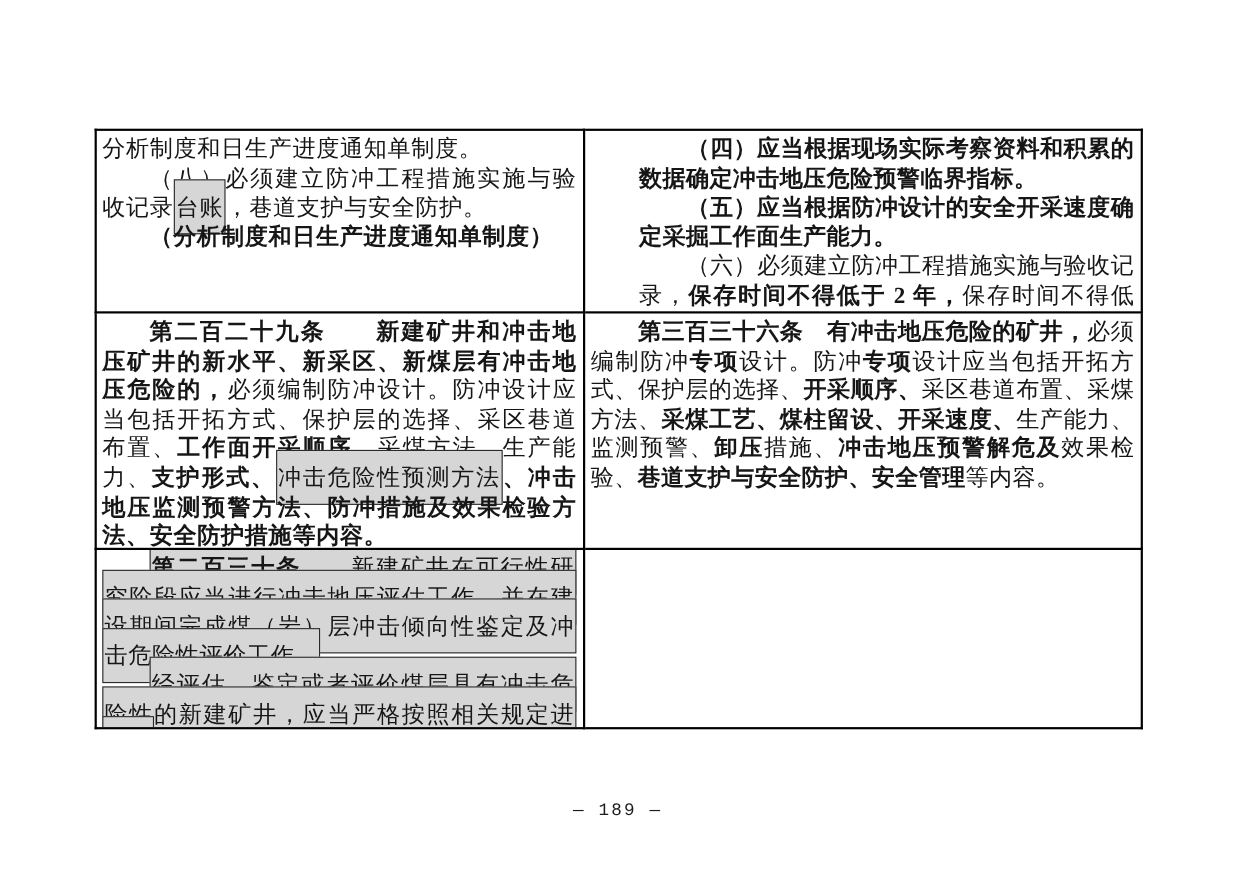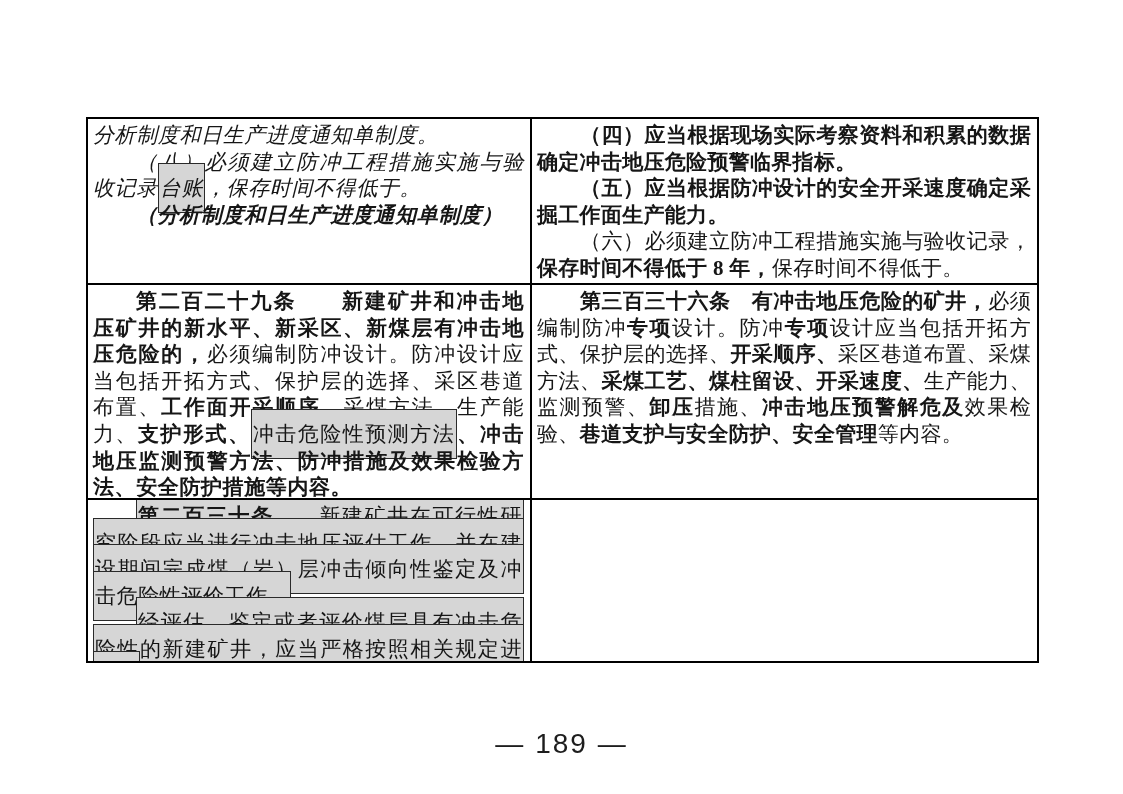--- a/index.html
+++ b/index.html
@@ -55,49 +55,49 @@
     padding: 12px 1px;
     -webkit-box-decoration-break: clone;
     box-decoration-break: clone;
   }
   .page-number {
     position: absolute;
     top: 728px;
     left: 0;
     width: 100%;
     text-align: center;
-    font-size: 28px;
+    font-size: 16px;
     letter-spacing: 2px;
     color: #1d1d1d;
-    font-family: Liberation Sans, sans-serif;
+    font-family: Liberation Mono, monospace;
   }
 </style>
 </head>
 <body>
 
 <div class="page">
   <table class="doc-table">
     <colgroup>
       <col style="width:444px">
       <col style="width:507px">
     </colgroup>
     <tbody id="table-body">
         <tr style="height: 164px;">
           <td class="left">
-            <div class="cell-inner" style="height: 161px; font-style: italic;">
+            <div class="cell-inner" style="height: 161px;">
               <p><span><span>分析制度和日生产进度通知单制度。</span></span></p>
-              <p class="indent"><span><span>（八）必须建立防冲工程措施实施与验收记录</span></span><span class="hl"><span>台账</span></span><span><span>，保存时间不得低于。</span></span></p>
+              <p class="indent"><span><span>（八）必须建立防冲工程措施实施与验收记录</span></span><span class="hl"><span>台账</span></span><span><span>，巷道支护与安全防护。</span></span></p>
               <p class="indent"><span><span class="b">（分析制度和日生产进度通知单制度）</span></span></p>
             </div>
           </td>
           <td class="right">
-            <div class="cell-inner" style="height: 161px;">
+            <div class="cell-inner" style="height: 161px; margin-left: 44px;">
               <p class="indent"><span><span class="b">（四）应当根据现场实际考察资料和积累的数据确定冲击地压危险预警临界指标。</span></span></p>
               <p class="indent"><span><span class="b">（五）应当根据防冲设计的安全开采速度确定采掘工作面生产能力。</span></span></p>
-              <p class="indent"><span><span>（六）必须建立防冲工程措施实施与验收记录，</span><span class="b">保存时间不得低于 8 年，</span><span>保存时间不得低于。</span></span></p>
+              <p class="indent"><span><span>（六）必须建立防冲工程措施实施与验收记录，</span><span class="b">保存时间不得低于 2 年，</span><span>保存时间不得低于。</span></span></p>
             </div>
           </td>
         </tr>
         <tr style="height: 213px;">
           <td class="left">
             <div class="cell-inner" style="height: 210px; border-radius: 18px;">
               <p class="indent"><span><span class="b">第二百二十九条　　新建矿井和冲击地压矿井的新水平、新采区、新煤层有冲击地压危险的，</span><span>必须编制防冲设计。防冲设计应当包括开拓方式、保护层的选择、采区巷道布置、</span><span class="b">工作面开采顺序、</span><span>采煤方法、生产能力、</span><span class="b">支护形式、</span></span><span class="hl"><span>冲击危险性预测方法</span></span><span><span class="b">、冲击地压监测预警方法、防冲措施及效果检验方法、安全防护措施等内容。</span></span></p>
             </div>
           </td>
           <td class="right">

